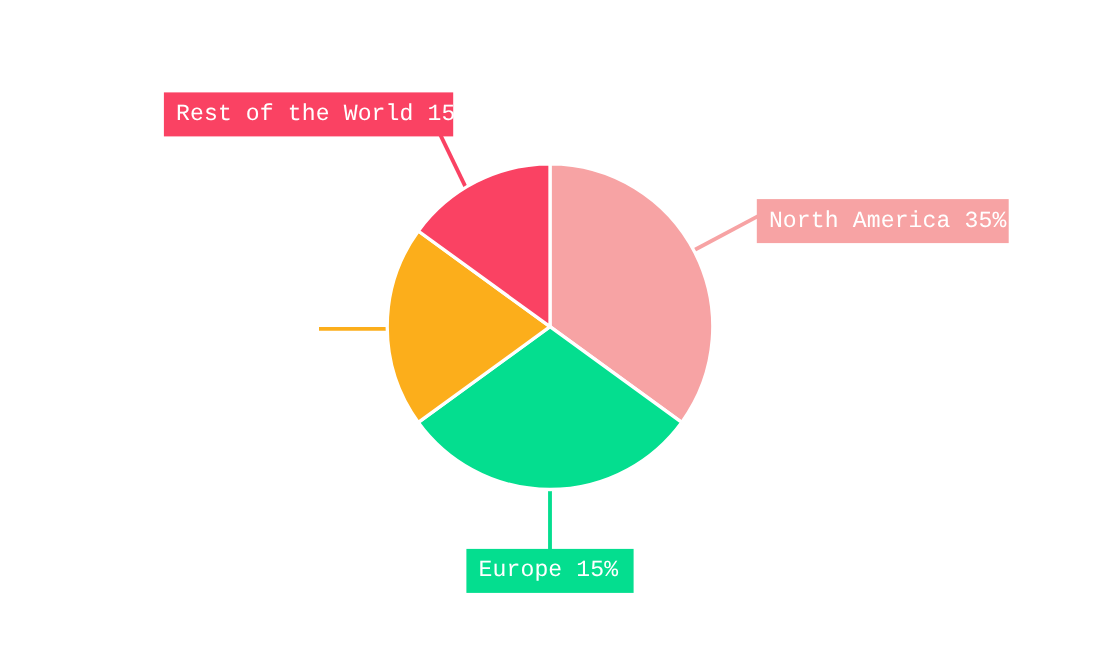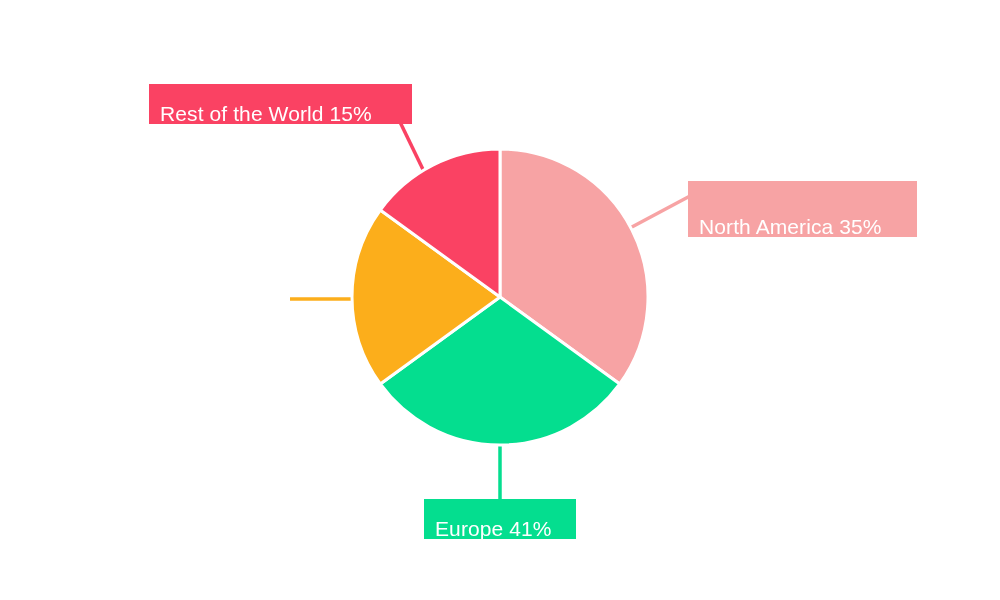--- a/index.html
+++ b/index.html
@@ -24,23 +24,23 @@
     position: absolute;
     left: 0;
     top: 0;
     width: 1000px;
     height: 600px;
     display: block;
   }
   .data-label {
     position: absolute;
     display: flex;
-    align-items: flex-end;
+    align-items: center;
     color: #ffffff;
-    font-family: Liberation Sans, sans-serif;
+    font-family: Liberation Mono, monospace;
     font-size: 21px;
     line-height: 1;
     white-space: nowrap;
     padding: 0 11px;
     box-sizing: border-box;
     letter-spacing: 0.1px;
   }
 </style>
 </head>
 <body>
@@ -57,26 +57,26 @@
     </g>
 
     <g stroke="#FFFFFF" stroke-width="3" stroke-linejoin="round">
       <path fill="#F7A3A4" d="M 500 297 L 500.00 149.00 A 148 148 0 0 1 619.73 383.99 Z"></path>
       <path fill="#04DE8F" d="M 500 297 L 619.73 383.99 A 148 148 0 0 1 380.27 383.99 Z"></path>
       <path fill="#FCAE1B" d="M 500 297 L 380.27 383.99 A 148 148 0 0 1 380.27 210.01 Z"></path>
       <path fill="#FA4263" d="M 500 297 L 380.27 210.01 A 148 148 0 0 1 500.00 149.00 Z"></path>
     </g>
   </svg>
 
-  <div class="data-label" style="left:688px; top:181px; width:229px; height:56px; background:#F7A3A4;">
+  <div class="data-label" style="left:688px; top:181px; width:229px; height:40px; background:#F7A3A4;">
     <span>North America 35%</span>
   </div>
 
   <div class="data-label" style="left:424px; top:499px; width:152px; height:40px; background:#04DE8F;">
-    <span>Europe 41%</span>
+    <span>Europe 15%</span>
   </div>
 
 
   <div class="data-label" style="left:149px; top:84px; width:263px; height:40px; background:#FA4263;">
     <span>Rest of the World 15%</span>
   </div>
 
 </div>
 
 </body></html>

